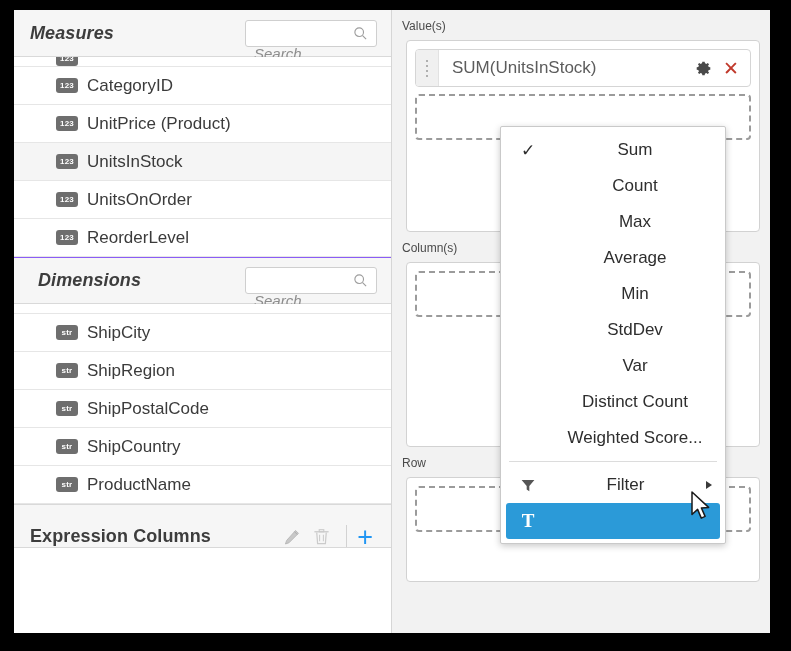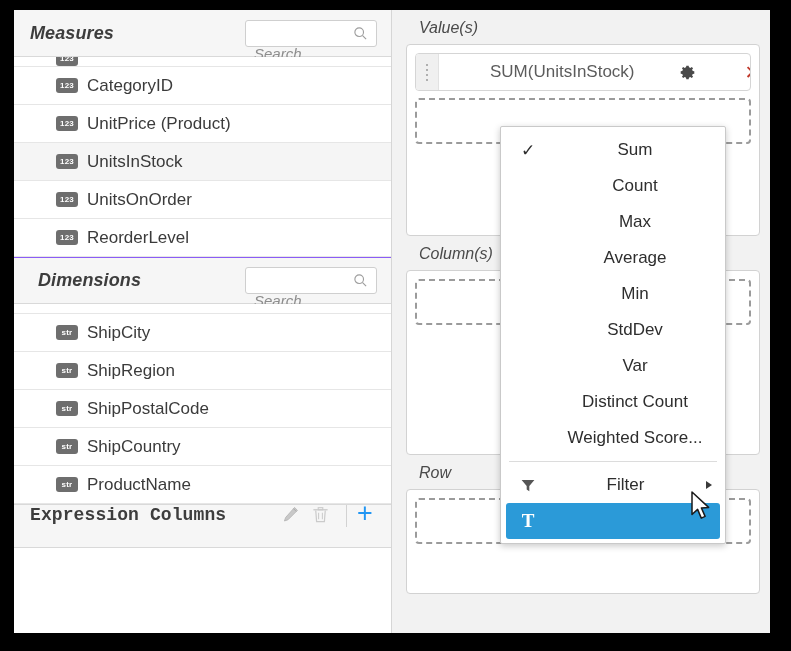--- a/index.html
+++ b/index.html
@@ -126,23 +126,22 @@
     position: absolute;
     left: 0;
     top: 494px;
     right: 0;
     height: 44px;
     background: #f6f6f6;
     border-top: 1px solid #d9d9d9;
     border-bottom: 1px solid #d9d9d9;
     box-sizing: border-box;
     display: flex;
-    align-items: flex-start;
+    align-items: flex-end;
     padding: 0 14px 0 16px;
-    font-family: Liberation Mono, monospace;
   }
   #expr-body {
     position: absolute;
     left: 0;
     top: 569px;
     right: 0;
     bottom: 0;
     background: #ffffff;
   }
   .expr-icon {
@@ -170,24 +169,23 @@
   
   #right-panel {
     position: absolute;
     left: 379px;
     top: 0;
     width: 377px;
     height: 623px;
     background: #f2f2f2;
   }
   .zone-label {
-    font-size: 16px;
+    font-size: 12px;
     color: #4a4a4a;
-    padding: 9px 0 7px 26px;
-    font-style: italic;
+    padding: 9px 0 7px 9px;
   }
   .drop-zone {
     margin: 0 10px 0 13px;
     background: #ffffff;
     border: 1px solid #d2d2d2;
     border-radius: 4px;
     box-sizing: border-box;
     padding: 8px;
   }
   #value-zone { height: 192px; }
@@ -197,21 +195,20 @@
   .pill {
     position: relative;
     height: 38px;
     background: #ffffff;
     border: 1px solid #d5d5d5;
     border-radius: 4px;
     box-sizing: border-box;
     display: flex;
     align-items: center;
     overflow: hidden;
-    gap: 38px;
   }
   .pill-grip {
     width: 22px;
     height: 100%;
     background: #f0f0f0;
     border-right: 1px solid #e2e2e2;
     display: flex;
     flex-direction: column;
     align-items: center;
     justify-content: center;

